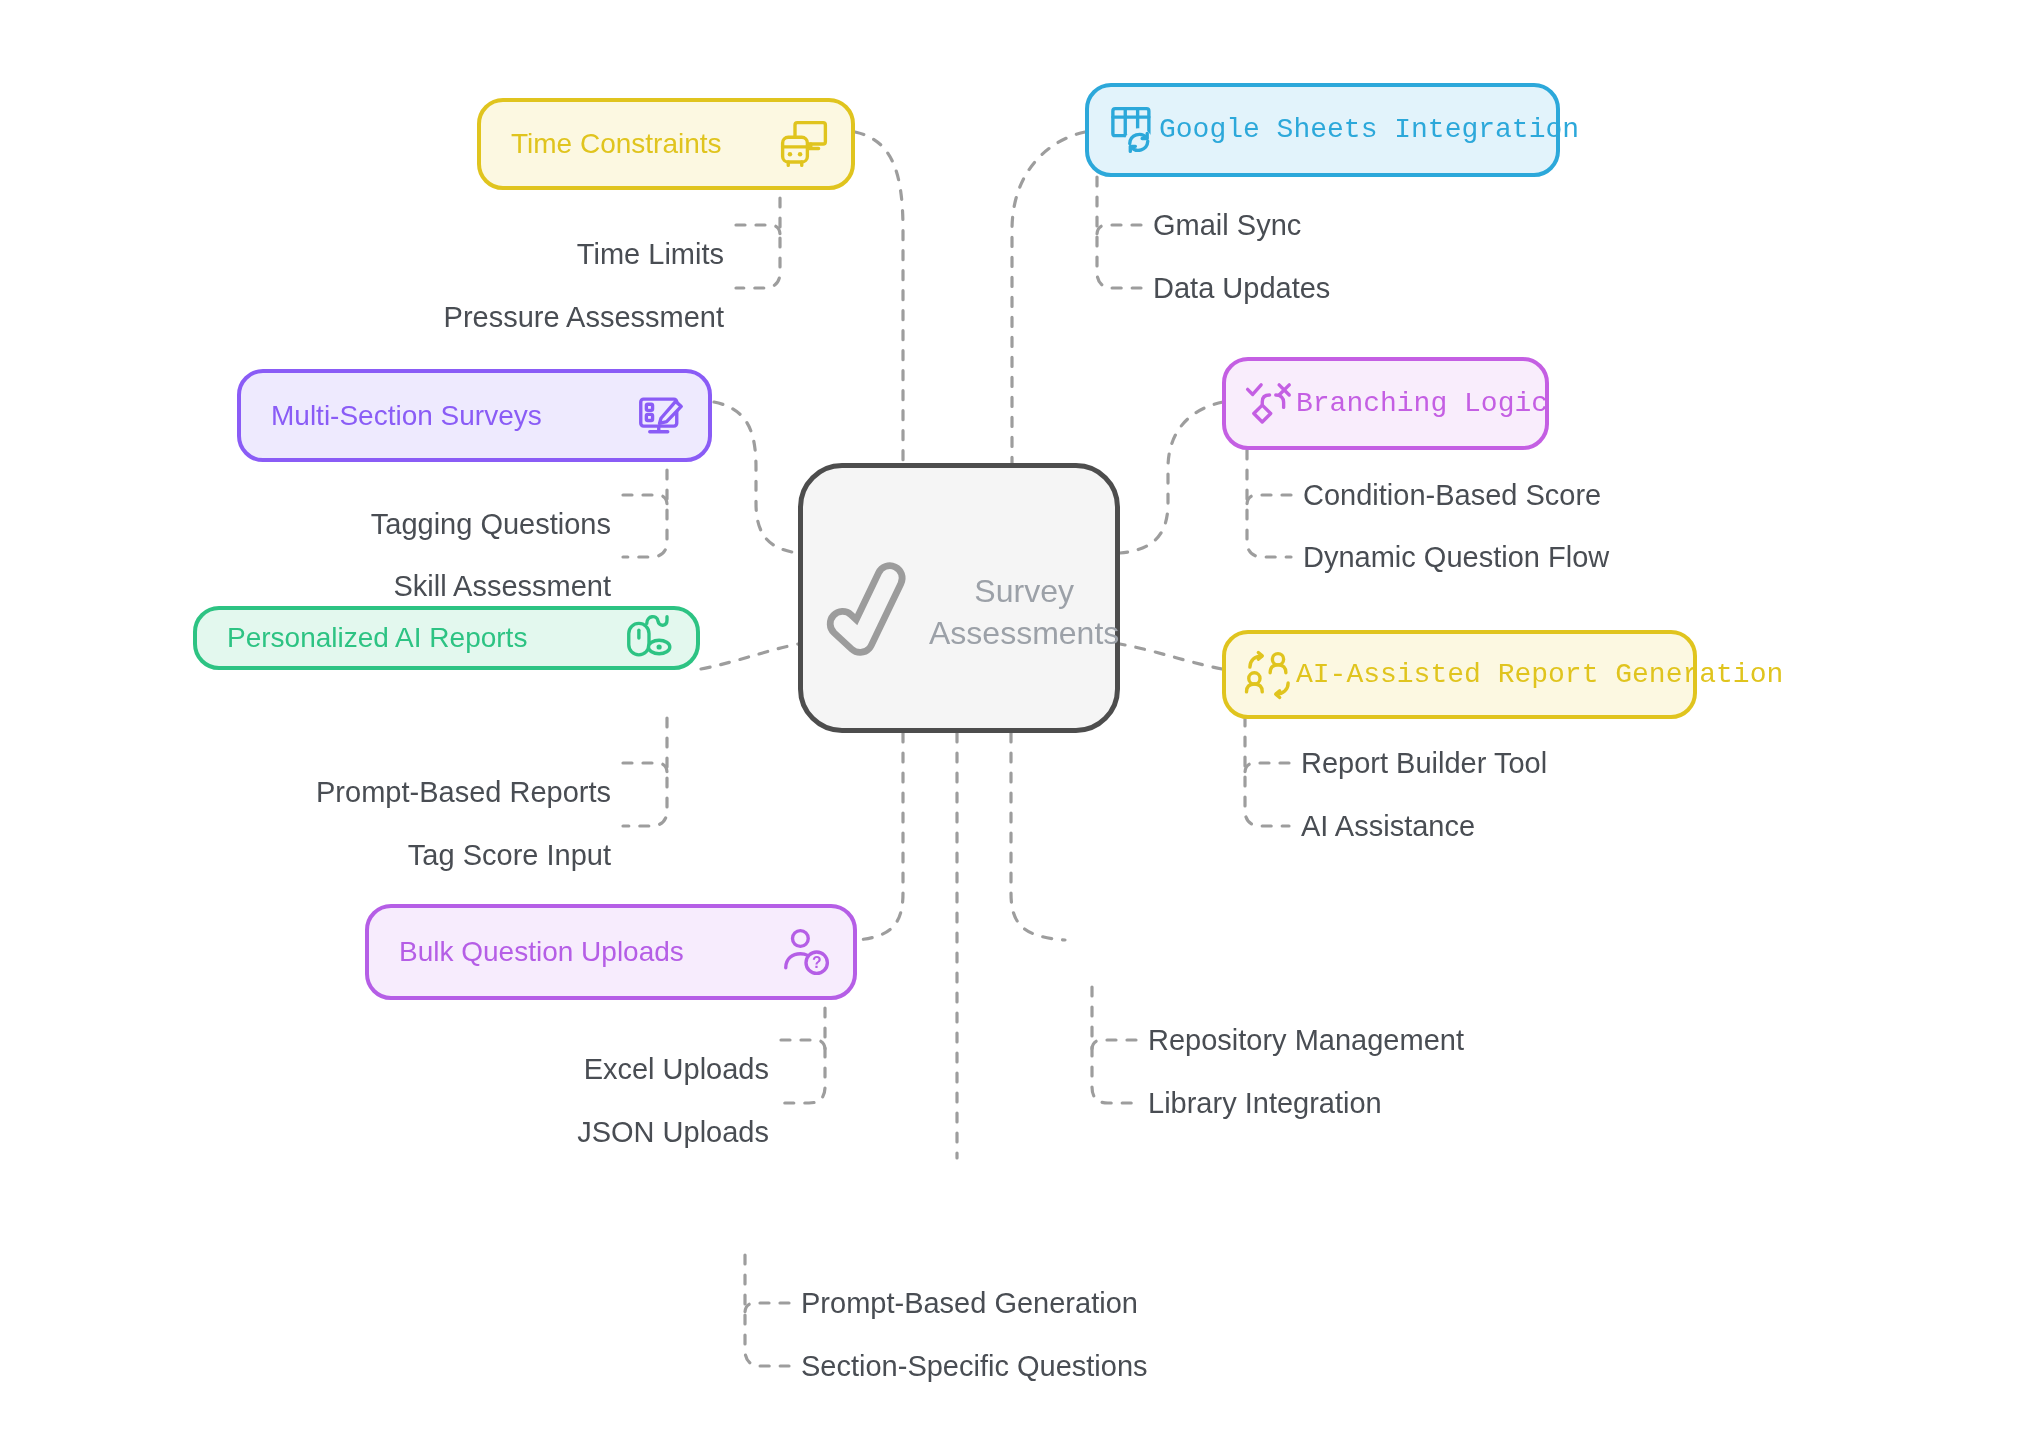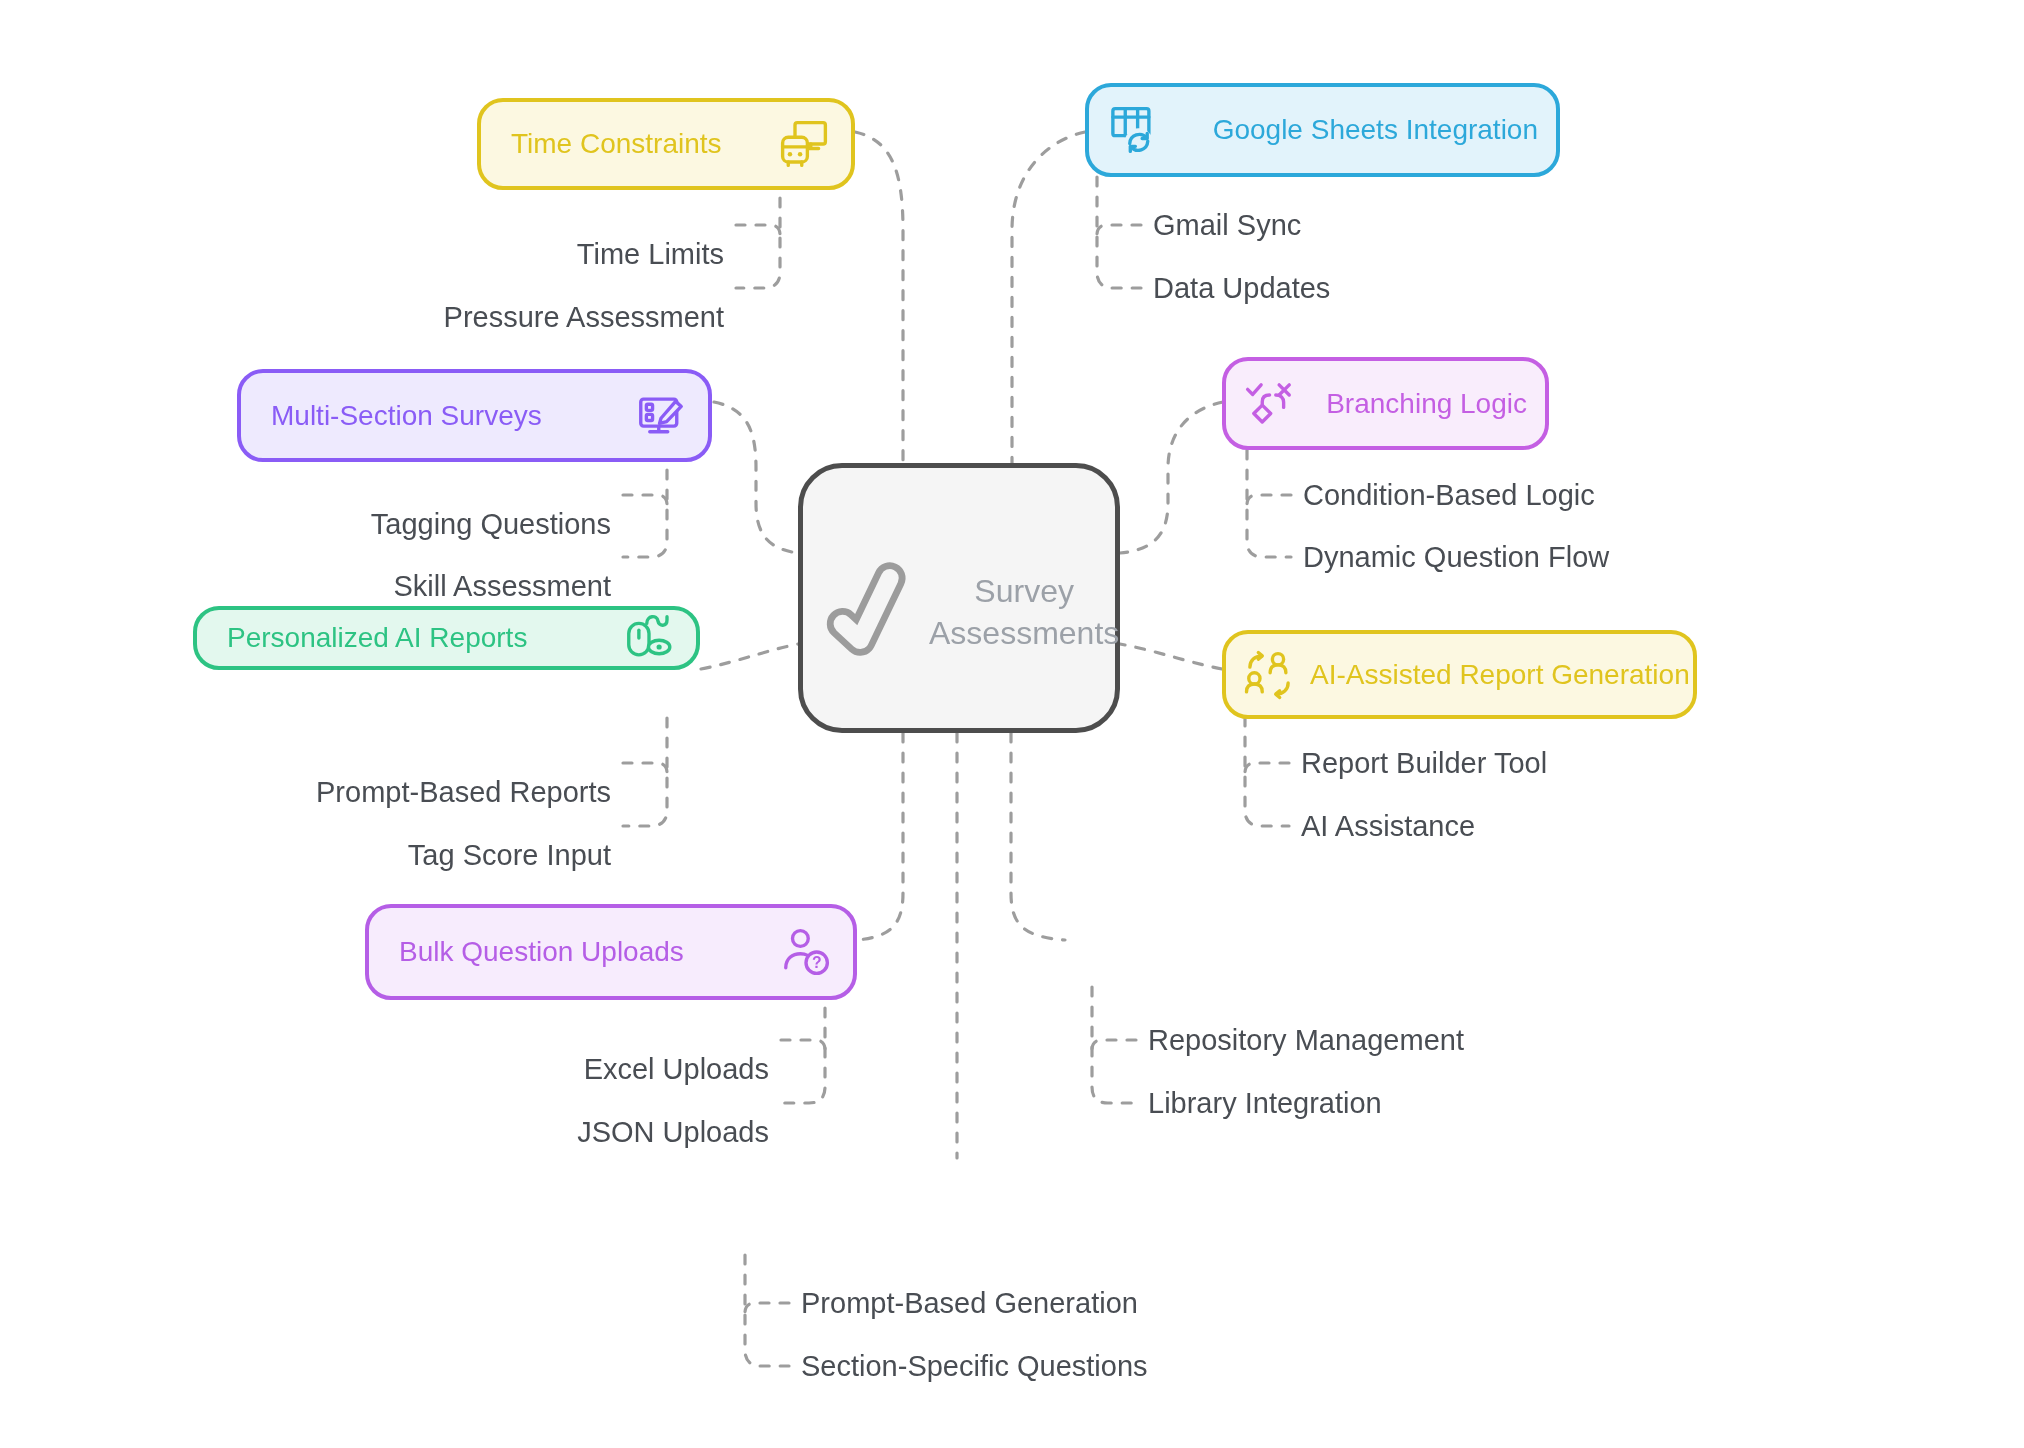--- a/index.html
+++ b/index.html
@@ -19,21 +19,21 @@
     background:var(--bg);
     border-radius:26px;
     white-space:nowrap;
   }
   .node .label{
     font-size:28px;
     color:var(--c);
     line-height:1;
   }
   .node.left{justify-content:space-between;padding:0 20px 0 30px;margin-top:12px;}
-  .node.right{justify-content:space-between;gap:14px;padding:0 18px 0 16px;}
+  .node.right{justify-content:flex-start;gap:0;padding:0 18px 0 16px;font-family:Liberation Mono, monospace;}
   .node .icon{display:flex;align-items:center;justify-content:center;color:var(--c);flex:0 0 auto;}
   .node .icon svg{display:block;}
   .center-node{
     position:absolute;
     left:798px;top:463px;width:322px;height:270px;
     box-sizing:border-box;
     border:5px solid #4D4D4D;
     background:#F5F5F5;
     border-radius:44px;
     display:flex;flex-direction:row;align-items:center;justify-content:flex-start;
@@ -218,21 +218,21 @@
 
   <div class="child left" style="right:1300px;top:225px">Time Limits</div>
   <div class="child left" style="right:1300px;top:288px">Pressure Assessment</div>
 
   <div class="child right" style="left:1153px;top:225px">Gmail Sync</div>
   <div class="child right" style="left:1153px;top:288px">Data Updates</div>
 
   <div class="child left" style="right:1413px;top:495px">Tagging Questions</div>
   <div class="child left" style="right:1413px;top:557px">Skill Assessment</div>
 
-  <div class="child right" style="left:1303px;top:495px">Condition-Based Logic</div>
+  <div class="child right" style="left:1303px;top:495px">Condition-Based Score</div>
   <div class="child right" style="left:1303px;top:557px">Dynamic Question Flow</div>
 
   <div class="child left" style="right:1413px;top:763px">Prompt-Based Reports</div>
   <div class="child left" style="right:1413px;top:826px">Tag Score Input</div>
 
   <div class="child right" style="left:1301px;top:763px">Report Builder Tool</div>
   <div class="child right" style="left:1301px;top:826px">AI Assistance</div>
 
   <div class="child left" style="right:1255px;top:1040px">Excel Uploads</div>
   <div class="child left" style="right:1255px;top:1103px">JSON Uploads</div>

